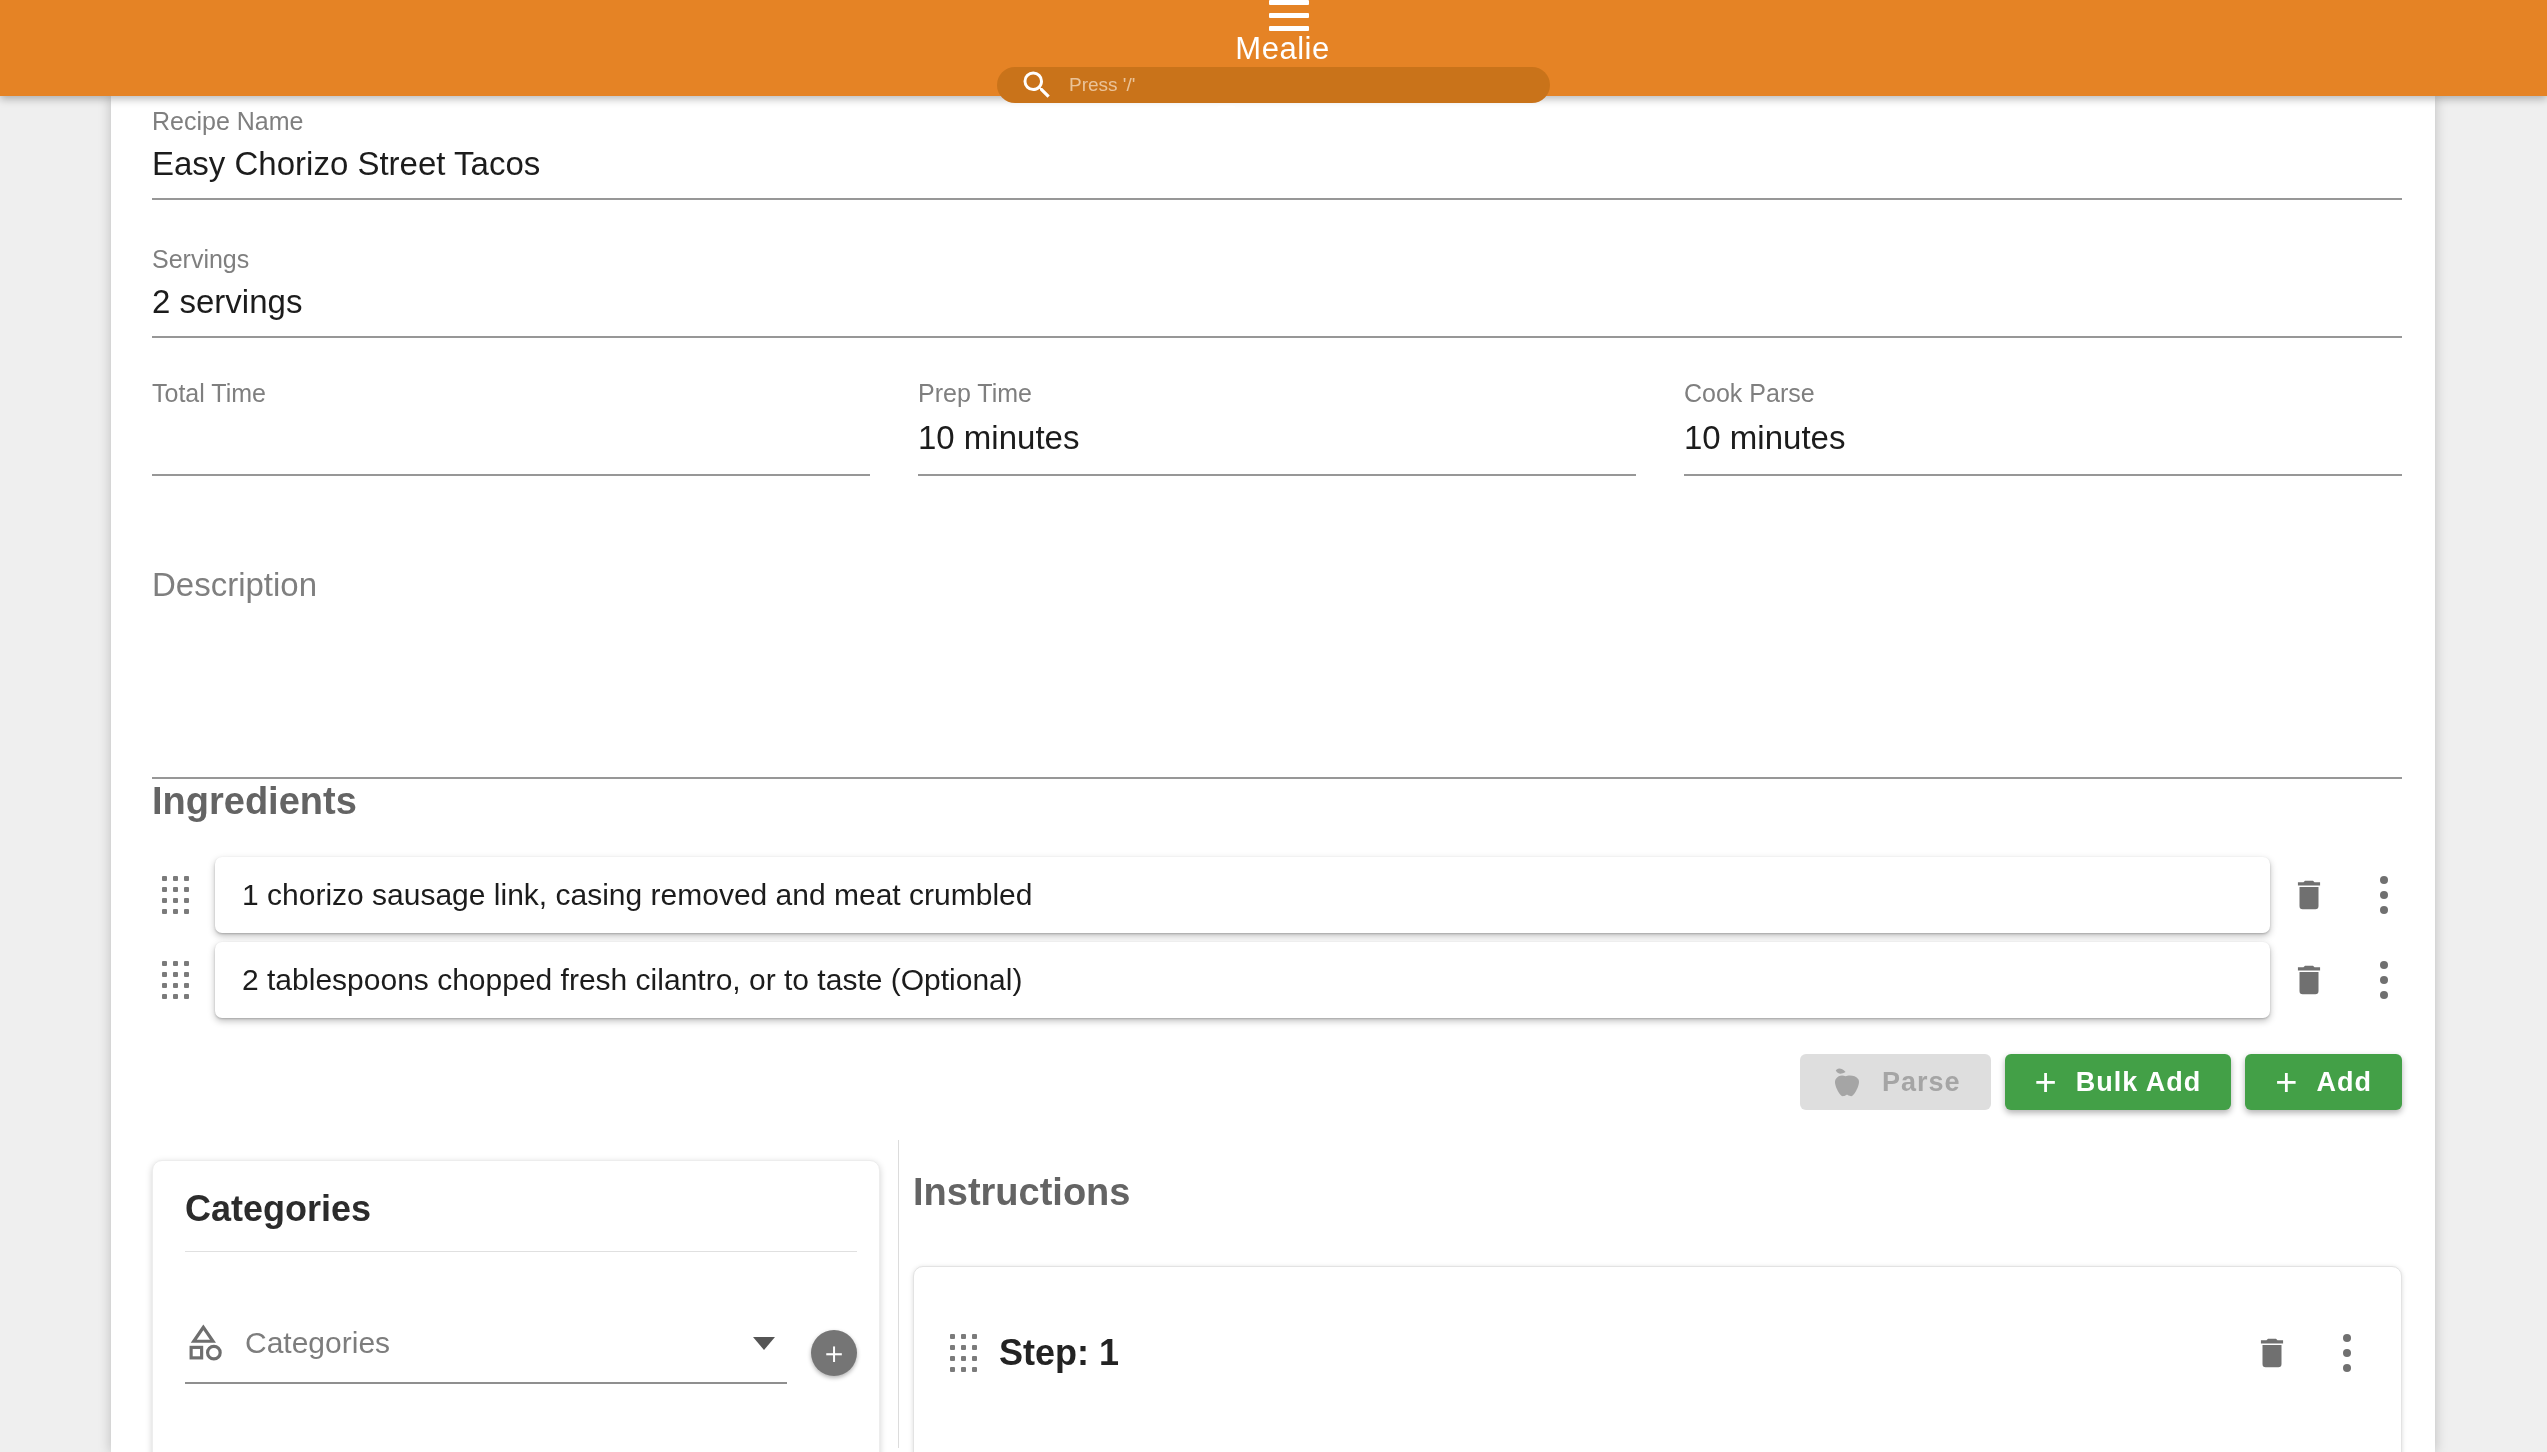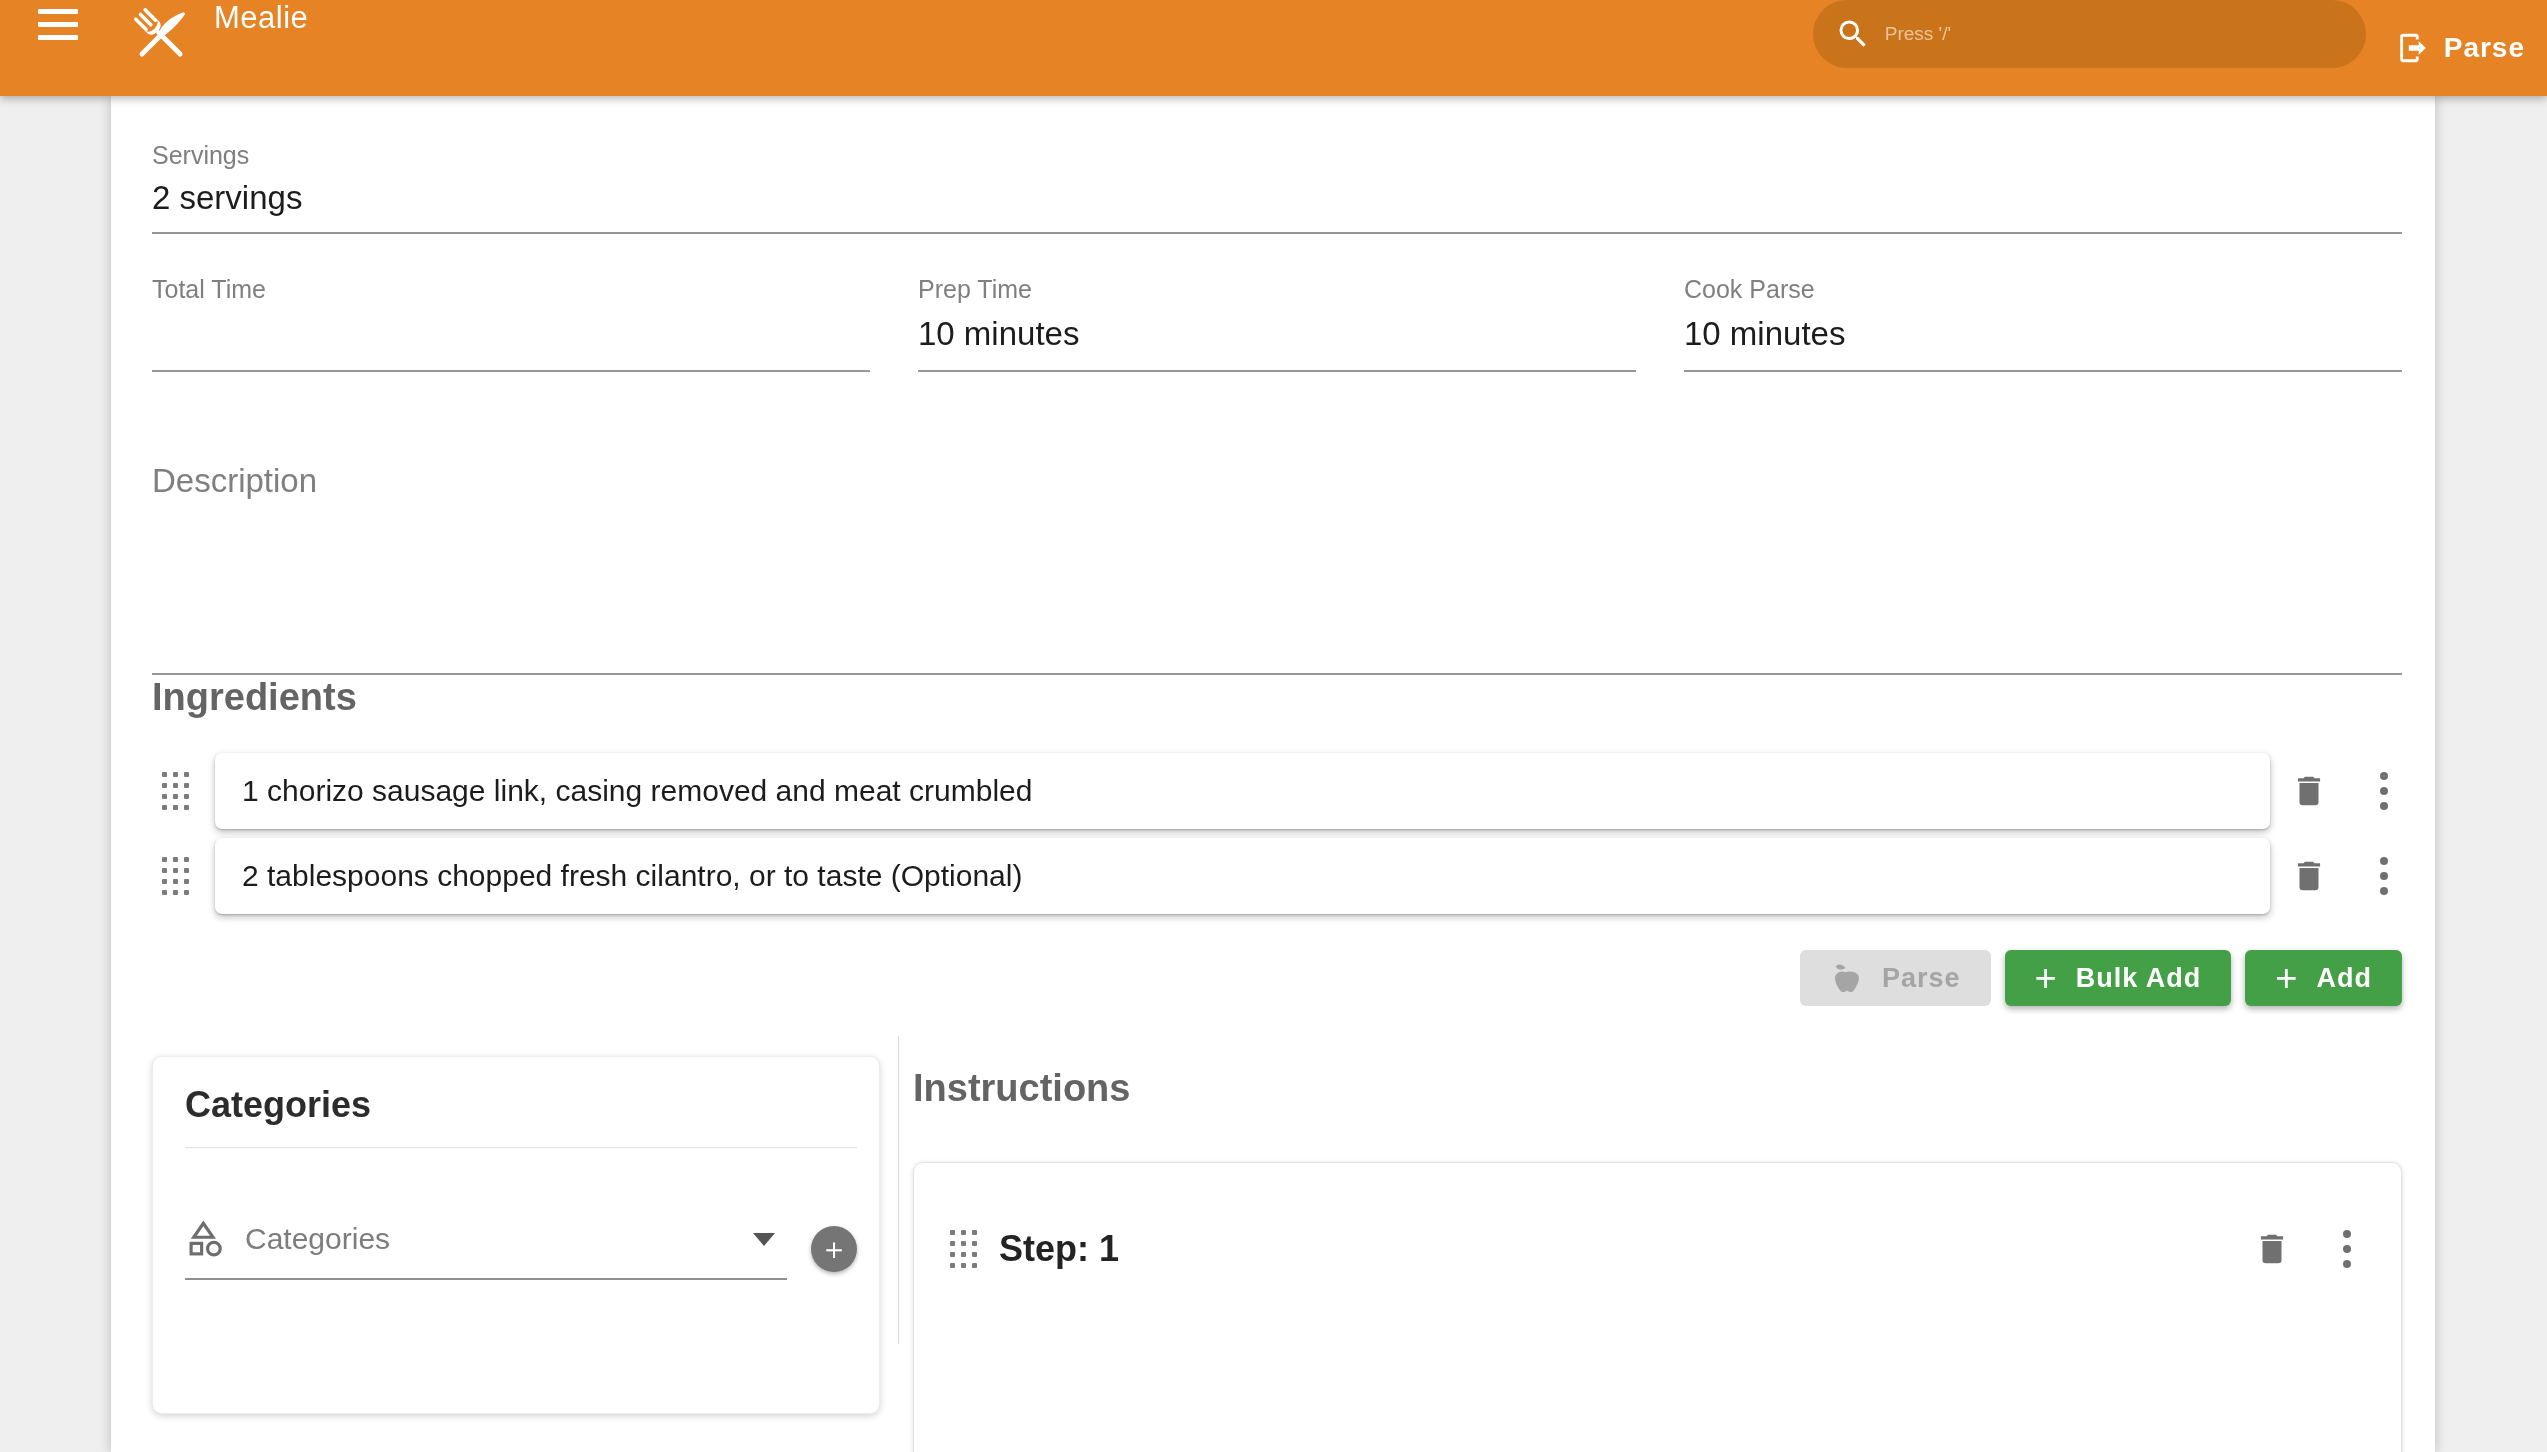--- a/index.html
+++ b/index.html
@@ -2,21 +2,21 @@
 <html><head>
 <meta charset="utf-8">
 <style>
   * { margin:0; padding:0; box-sizing:border-box; }
   html,body { width:2547px; height:1453px; overflow:hidden; }
   body { font-family:"Liberation Sans", sans-serif; background:#efefef; }
   .page { position:relative; width:2547px; height:1453px; overflow:hidden; }
 
   
   .appbar { position:absolute; top:0; left:0; right:0; height:96px; background:#E58325;
-            display:flex; z-index:10; box-shadow:0 3px 8px rgba(0,0,0,.28); }
+            display:flex; align-items:center; z-index:10; box-shadow:0 3px 8px rgba(0,0,0,.28);flex-direction:column; }
   .hamburger { margin-left:38px; width:48px; height:48px; display:flex; flex-direction:column;
                justify-content:center; gap:8px; cursor:pointer; background:none; border:none; }
   .hamburger span { display:block; width:40px; height:5px; background:#fff; border-radius:1px; }
   .logo { margin-left:40px; width:70px; height:70px; }
   .app-title { margin-left:18px; color:#fff; font-size:31px; font-weight:500; letter-spacing:0.5px; }
   .appbar-spacer { flex:1; }
   .searchbox { width:553px; height:68px; border-radius:34px; background:#C9731A;
                display:flex; align-items:center; padding:0 22px; }
   .searchbox svg { flex:none; }
   .searchbox input { flex:1; margin-left:14px; background:transparent; border:none; outline:none;
@@ -136,20 +136,24 @@
     <button class="logout">
       <svg width="34" height="34" viewBox="0 0 24 24" fill="#fff">
         <path d="M16,17V14H9V10H16V7L21,12L16,17M14,2A2,2 0 0,1 16,4V6H14V4H5V20H14V18H16V20A2,2 0 0,1 14,22H5A2,2 0 0,1 3,20V4A2,2 0 0,1 5,2H14Z"></path>
       </svg>
       <span class="logout-label">Parse</span>
     </button>
   </header>
 
   <main class="sheet">
 
+    <div class="name-field uline">
+      <div class="fld-label">Recipe Name</div>
+      <div class="fld-value">Easy Chorizo Street Tacos</div>
+    </div>
 
     <div class="servings-field uline">
       <div class="fld-label">Servings</div>
       <div class="fld-value">2 servings</div>
     </div>
 
     <div class="times-row">
       <div class="time-field uline">
         <div class="fld-label">Total Time</div>
       </div>

